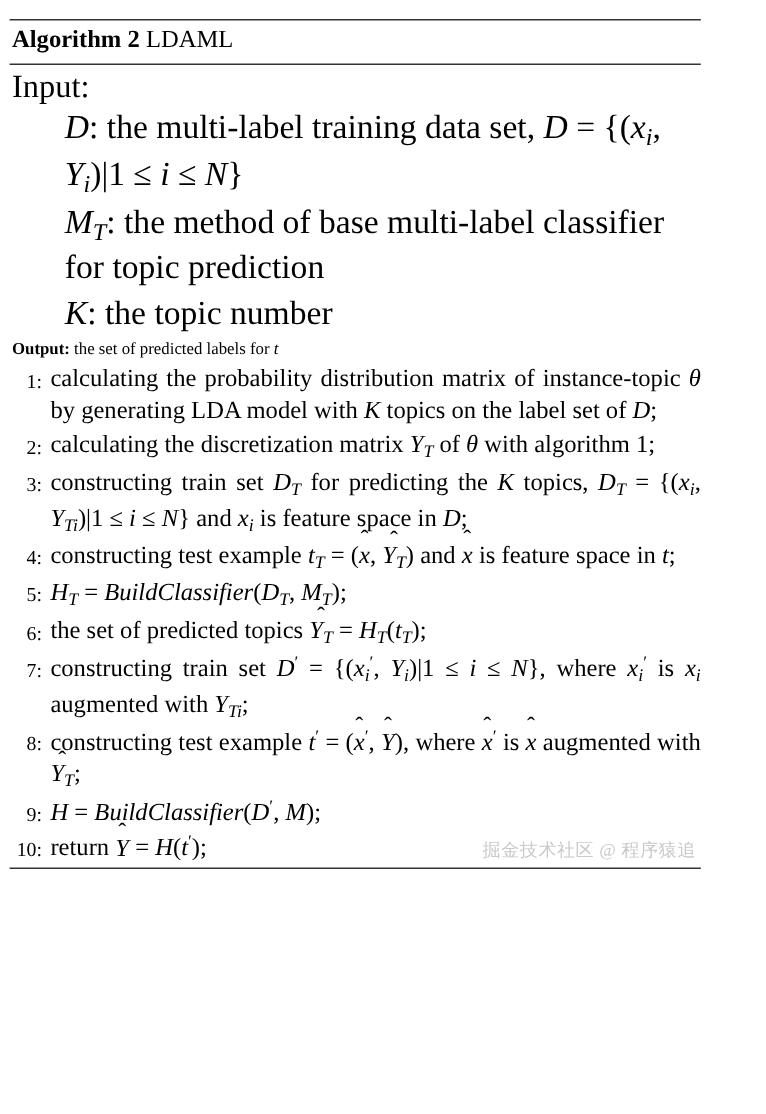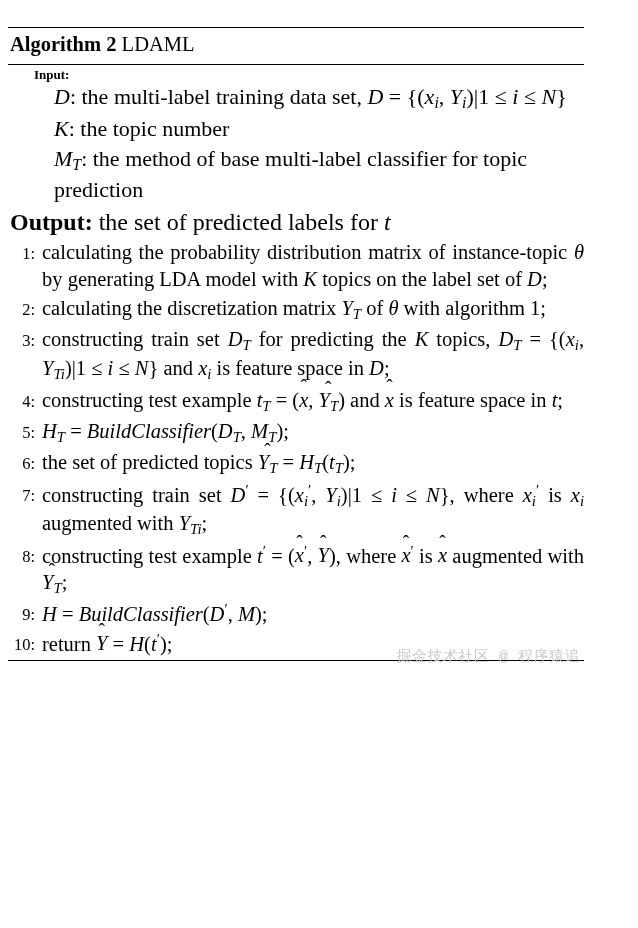--- a/index.html
+++ b/index.html
@@ -11,21 +11,21 @@
     width: 638px;
     height: 928px;
     font-family: "Liberation Serif", serif;
     color: #000000;
     overflow: hidden;
   }
   .algorithm {
     position: relative;
     width: 592px;
     box-sizing: border-box;
-    padding: 13px 8px;
+    padding: 2px 8px;
   }
   .rule {
     border: 0;
     border-top: 1.4px solid #000;
     margin: 0;
   }
   .rule-top { margin-top: 14px; }
   .rule-mid { margin-top: 2px; }
   .rule-bottom { margin-top: 3px; }
 
@@ -35,37 +35,36 @@
     line-height: 1.15;
   }
   .title-strong {
     font-weight: bold;
   }
   .title-name {
     font-weight: normal;
   }
 
   .section-label {
-    font-weight: bold;
-    font-size: 13px;
+    font-weight: normal;
+    font-size: 27px;
     padding: 2px 2px 0 2px;
     line-height: 1.2;
-    margin-left: 24px;
   }
   .io-block {
-    font-size: 22px;
+    font-size: 28px;
     line-height: 1.30;
   }
   .io-item {
     padding-left: 46px;
     text-indent: 0;
     margin: 1px 0;
   }
   .output-line {
-    font-size: 24px;
+    font-size: 14px;
     padding: 2px 2px 0 2px;
     line-height: 1.25;
   }
   .output-line .section-inline {
     font-weight: bold;
   }
 
   ol.steps {
     list-style: none;
     margin: 0;
@@ -125,21 +124,21 @@
     line-height: 1;
   }
   .wide-hat > .hatmark { top: -0.46em; }
   .bold { font-weight: normal; }
 
   .watermark {
     position: absolute;
     right: 12px;
     bottom: 8px;
     color: #c9c9c9;
-    font-family: Liberation Mono, monospace;
+    font-family: Liberation Serif, serif;
     font-size: 15px;
     letter-spacing: 0.5px;
     white-space: nowrap;
     margin-top: 37px;
   }
 </style>
 </head>
 <body>
 
 <div class="algorithm">
@@ -155,25 +154,25 @@
 
   <div class="section-label">Input:</div>
 
   <div class="io-block">
 
     <div class="io-item">
       <span class="mi">D</span>: the multi-label training data set, <span class="mi">D</span> = {(<span class="mi">x</span><span class="sub mi">i</span>, <span class="mi">Y</span><span class="sub mi">i</span>)|1 ≤ <span class="mi">i</span> ≤ <span class="mi">N</span>}
     </div>
 
     <div class="io-item">
+      <span class="mi">M</span><span class="sub mi">T</span>: the method of base multi-label classifier for topic prediction
+    </div>
+
+    <div class="io-item">
       <span class="mi">K</span>: the topic number
-    </div>
-
-    <div class="io-item">
-      <span class="mi">M</span><span class="sub mi">T</span>: the method of base multi-label classifier for topic prediction
     </div>
 
 
 
   </div>
 
   <div class="output-line">
     <span class="section-inline">Output:</span>
     <span>the set of predicted labels for</span>
     <span class="mi">t</span>

